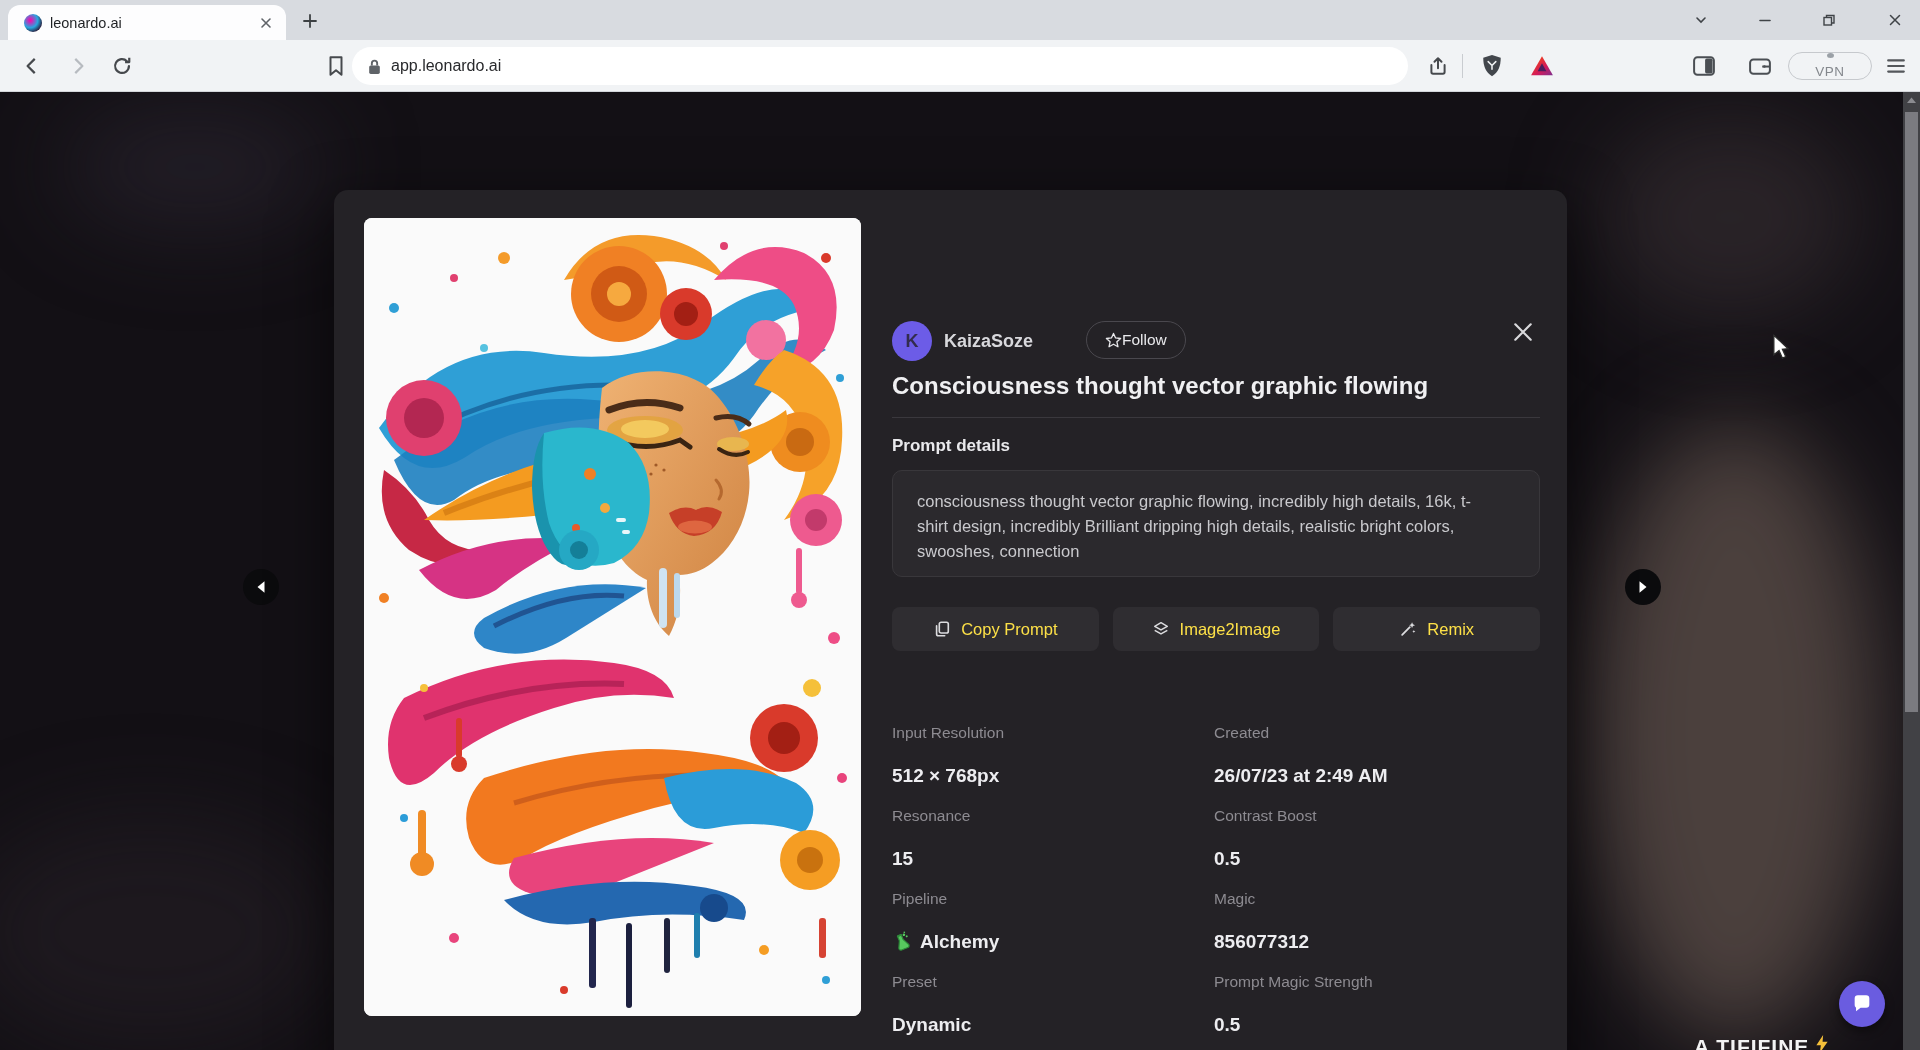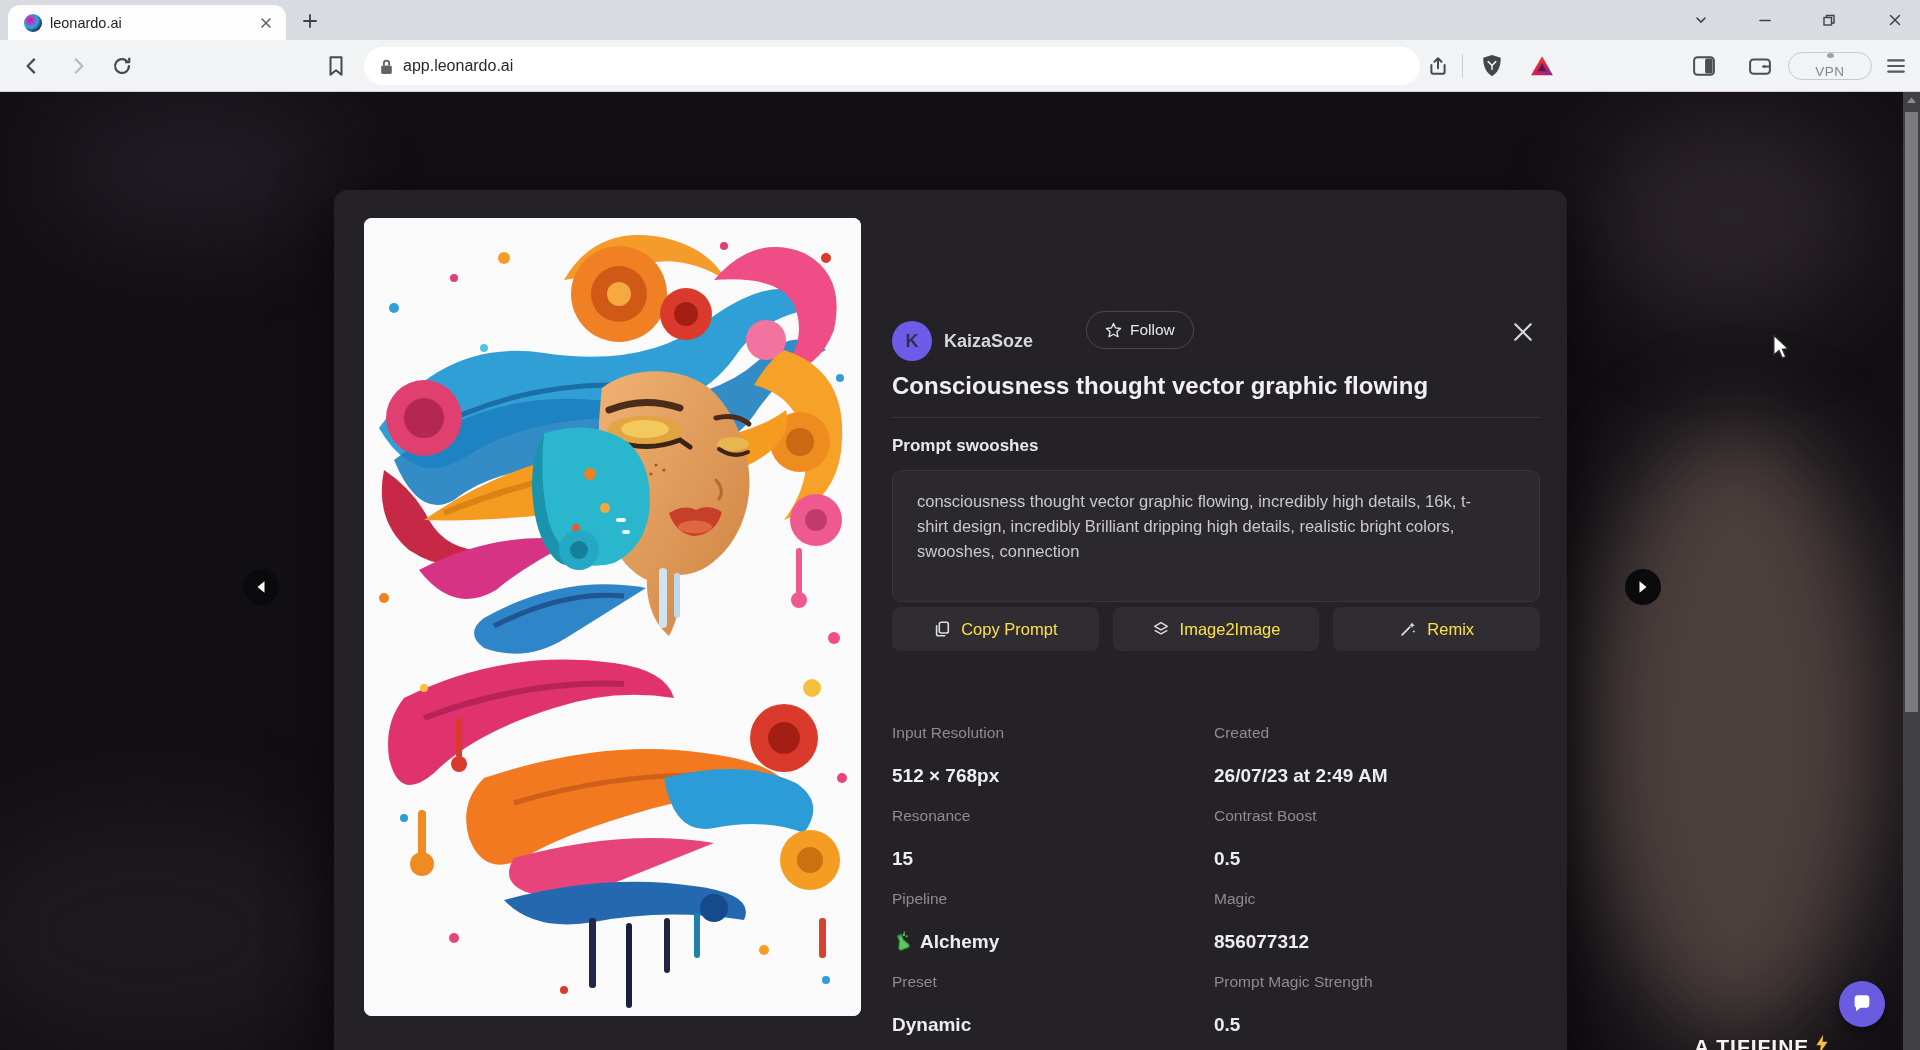--- a/index.html
+++ b/index.html
@@ -14,21 +14,21 @@
   .favicon { width:18px; height:18px; border-radius:50%; margin:0 8px 0 6px;
              background:radial-gradient(circle at 35% 35%, #f0a 0%, #27a7e0 45%, #2b2140 75%, #151021 100%); }
   .tab-title { font-size:14.5px; color:#1f2124; flex:1; white-space:nowrap; overflow:hidden; }
   .iconbtn { display:flex; align-items:center; justify-content:center; cursor:default; }
   .tab-close { width:20px; height:20px; border-radius:50%; }
   .newtab { position:absolute; left:298px; top:9px; width:24px; height:24px; }
   .winctl { position:absolute; top:8px; width:26px; height:24px; }
 
   .toolbar { position:absolute; left:0; top:40px; width:1920px; height:52px; background:#f1f3f5; border-bottom:1px solid #d3d6da; }
   .navic { position:absolute; top:52px; width:28px; height:28px; }
-  .urlbar { position:absolute; left:364px; top:47px; width:1056px; height:38px; background:#ffffff;
+  .urlbar { position:absolute; left:352px; top:47px; width:1056px; height:38px; background:#ffffff;
             border-radius:19px; display:flex; align-items:center; padding:0 16px; }
   .url-text { font-size:16px; color:#28292c; margin-left:10px; }
   .tb-divider { position:absolute; left:1462px; top:54px; width:1px; height:24px; background:#c9ccd0; }
   .vpn-pill { position:absolute; left:1788px; top:52px; width:84px; height:28px; border:1.5px solid #c6c9cd;
               border-radius:14px; display:flex; align-items:center; justify-content:center; gap:6px;flex-direction:column; }
   .vpn-dot { width:7px; height:7px; border-radius:50%; background:#9aa0a6; }
   .vpn-label { font-size:13.5px; color:#84888d; letter-spacing:.5px; }
 
   
   .page { position:absolute; left:0; top:92px; width:1920px; height:958px; background:#131015; overflow:hidden; }
@@ -50,29 +50,29 @@
 
   
   .modal { position:absolute; left:334px; top:98px; width:1233px; height:980px; background:#242226;
            border-radius:14px; box-shadow:0 18px 60px rgba(0,0,0,.6); }
   .artwork { position:absolute; left:30px; top:28px; width:497px; height:798px; border-radius:8px; overflow:hidden; background:#fafafa; }
 
   .avatar { position:absolute; left:558px; top:131px; width:40px; height:40px; border-radius:50%;
             background:#6c5ce7; display:flex; align-items:center; justify-content:center;
             font-size:18px; font-weight:bold; color:#322c4e; }
   .author { position:absolute; left:610px; top:141px; font-size:18px; font-weight:600; color:#d8d8dc; }
-  .follow-btn { position:absolute; left:752px; top:121px; height:38px; padding:11px 18px; border:1px solid #4a484e;
-                border-radius:20px; display:flex; align-items:center; gap:8px; background:transparent; }
+  .follow-btn { position:absolute; left:752px; top:131px; height:38px; padding:11px 18px; border:1px solid #4a484e;
+                border-radius:20px; display:flex; align-items:center; background:transparent; }
   .follow-label { font-size:15.5px; color:#e9e9ec; }
   .modal-close { position:absolute; left:1173px; top:126px; width:32px; height:32px; }
 
   .modal-title { position:absolute; left:558px; top:182px; width:660px; font-size:24px; font-weight:bold; color:#f0f0f2; }
   .title-divider { position:absolute; left:558px; top:227px; width:648px; height:1px; background:#3a383d; }
   .prompt-heading { position:absolute; left:558px; top:246px; font-size:17px; font-weight:bold; color:#e9e9ec; }
-  .prompt-box { position:absolute; left:558px; top:280px; width:648px; height:132px; background:#2b292d;
+  .prompt-box { position:absolute; left:558px; top:280px; width:648px; height:107px; background:#2b292d;
                 border:1px solid #39373b; border-radius:10px; padding:18px 24px; }
   .prompt-text { font-size:16.5px; line-height:25px; color:#c9c9cd; max-width:565px; }
 
   .actions-row { position:absolute; left:558px; top:417px; width:648px; height:44px; display:flex; gap:14px; }
   .action-btn { flex:1; background:#2f2d31; border-radius:8px; display:flex; align-items:center; justify-content:center;
                 gap:10px; font-size:16.5px; color:#fde047; }
 
   .detail-cell { position:absolute; width:320px; }
   .detail-label { font-size:15.5px; color:#8d8b91; }
   .detail-value { font-size:19px; font-weight:600; color:#ededf0; margin-top:23px; display:flex; align-items:center; gap:8px; }
@@ -353,21 +353,21 @@
         <span class="follow-label">Follow</span>
       </div>
       <span class="iconbtn modal-close">
         <svg width="22" height="22" viewBox="0 0 20 20">
             <path d="M3 3 L17 17 M17 3 L3 17" stroke="#d9d9dc" stroke-width="2" stroke-linecap="round"></path>
           </svg>
       </span>
 
       <div class="modal-title">Consciousness thought vector graphic flowing</div>
       <div class="title-divider"></div>
-      <div class="prompt-heading">Prompt swooshes</div>
+      <div class="prompt-heading">Prompt details</div>
       <div class="prompt-box">
         <div class="prompt-text">consciousness thought vector graphic flowing, incredibly high details, 16k, t-shirt design, incredibly Brilliant dripping high details, realistic bright colors, swooshes, connection</div>
       </div>
 
       <div class="actions-row">
         <div class="action-btn">
           <svg width="18" height="18" viewBox="0 0 20 20">
               <rect x="7" y="2.5" width="10" height="12" rx="2" fill="none" stroke="#dcdcdf" stroke-width="1.8"></rect>
               <path d="M4 6.5 V15.5 A2 2 0 0 0 6 17.5 H13" fill="none" stroke="#dcdcdf" stroke-width="1.8" stroke-linecap="round"></path>
             </svg>

